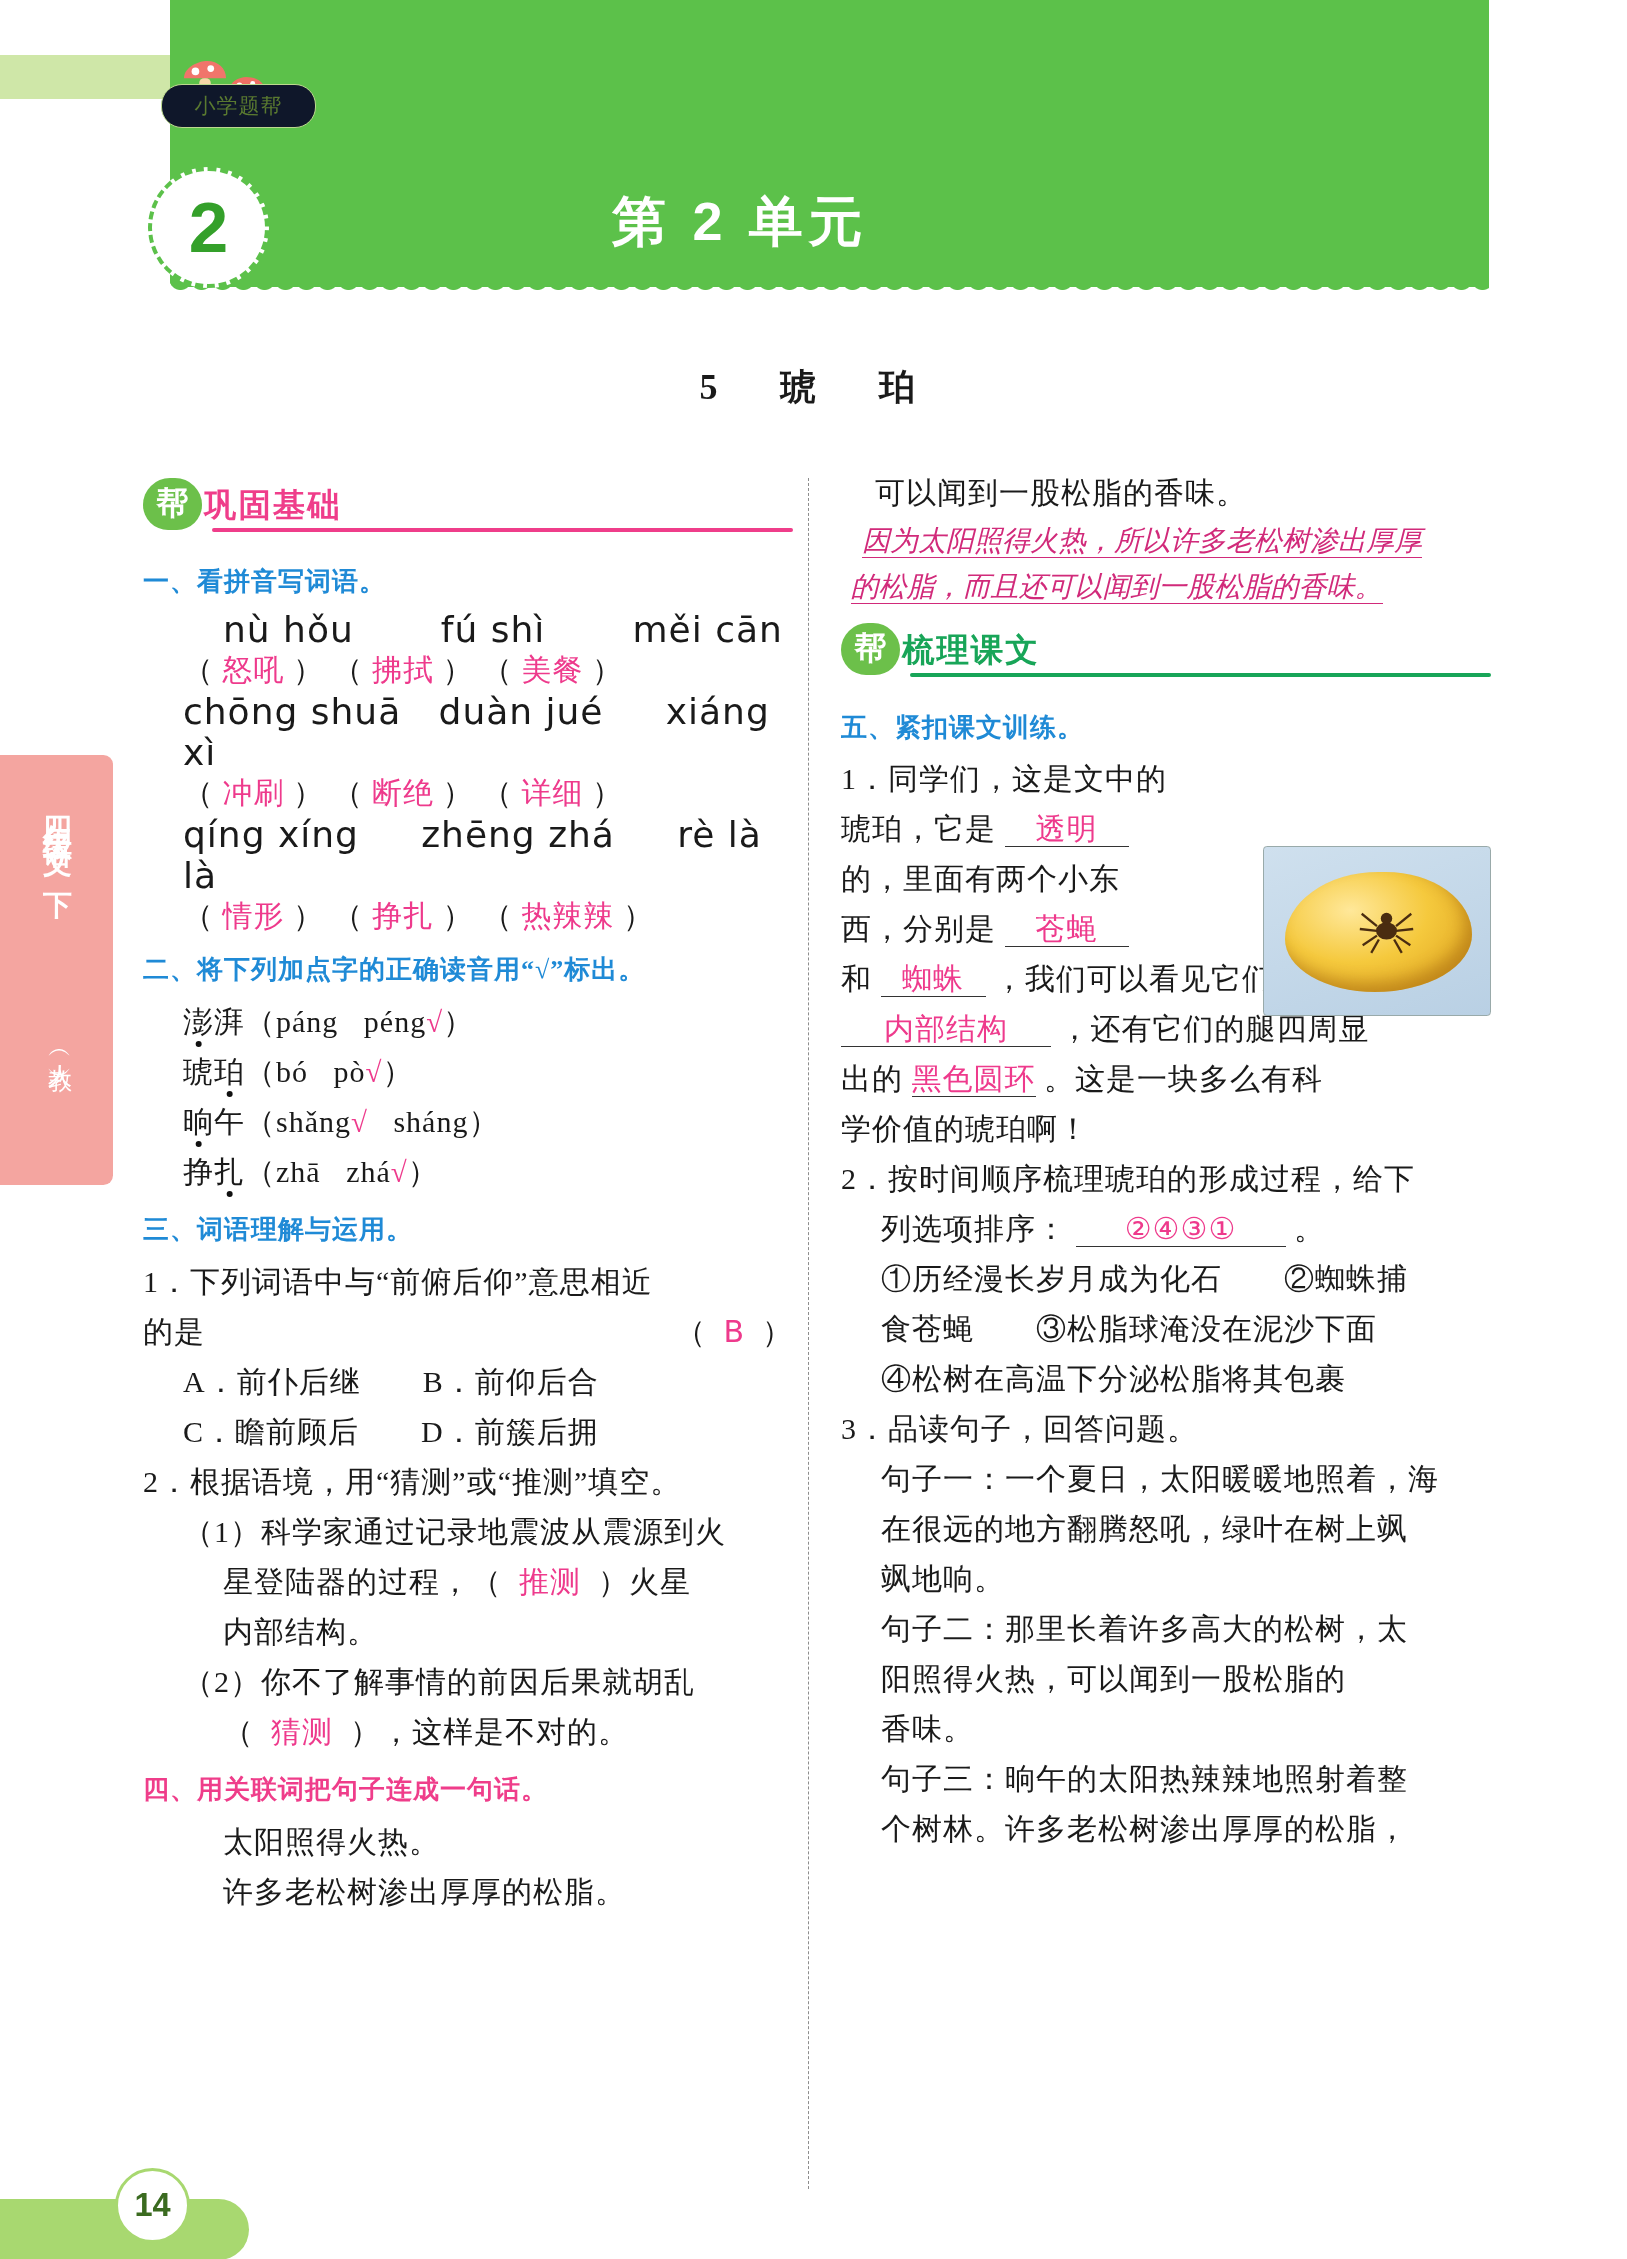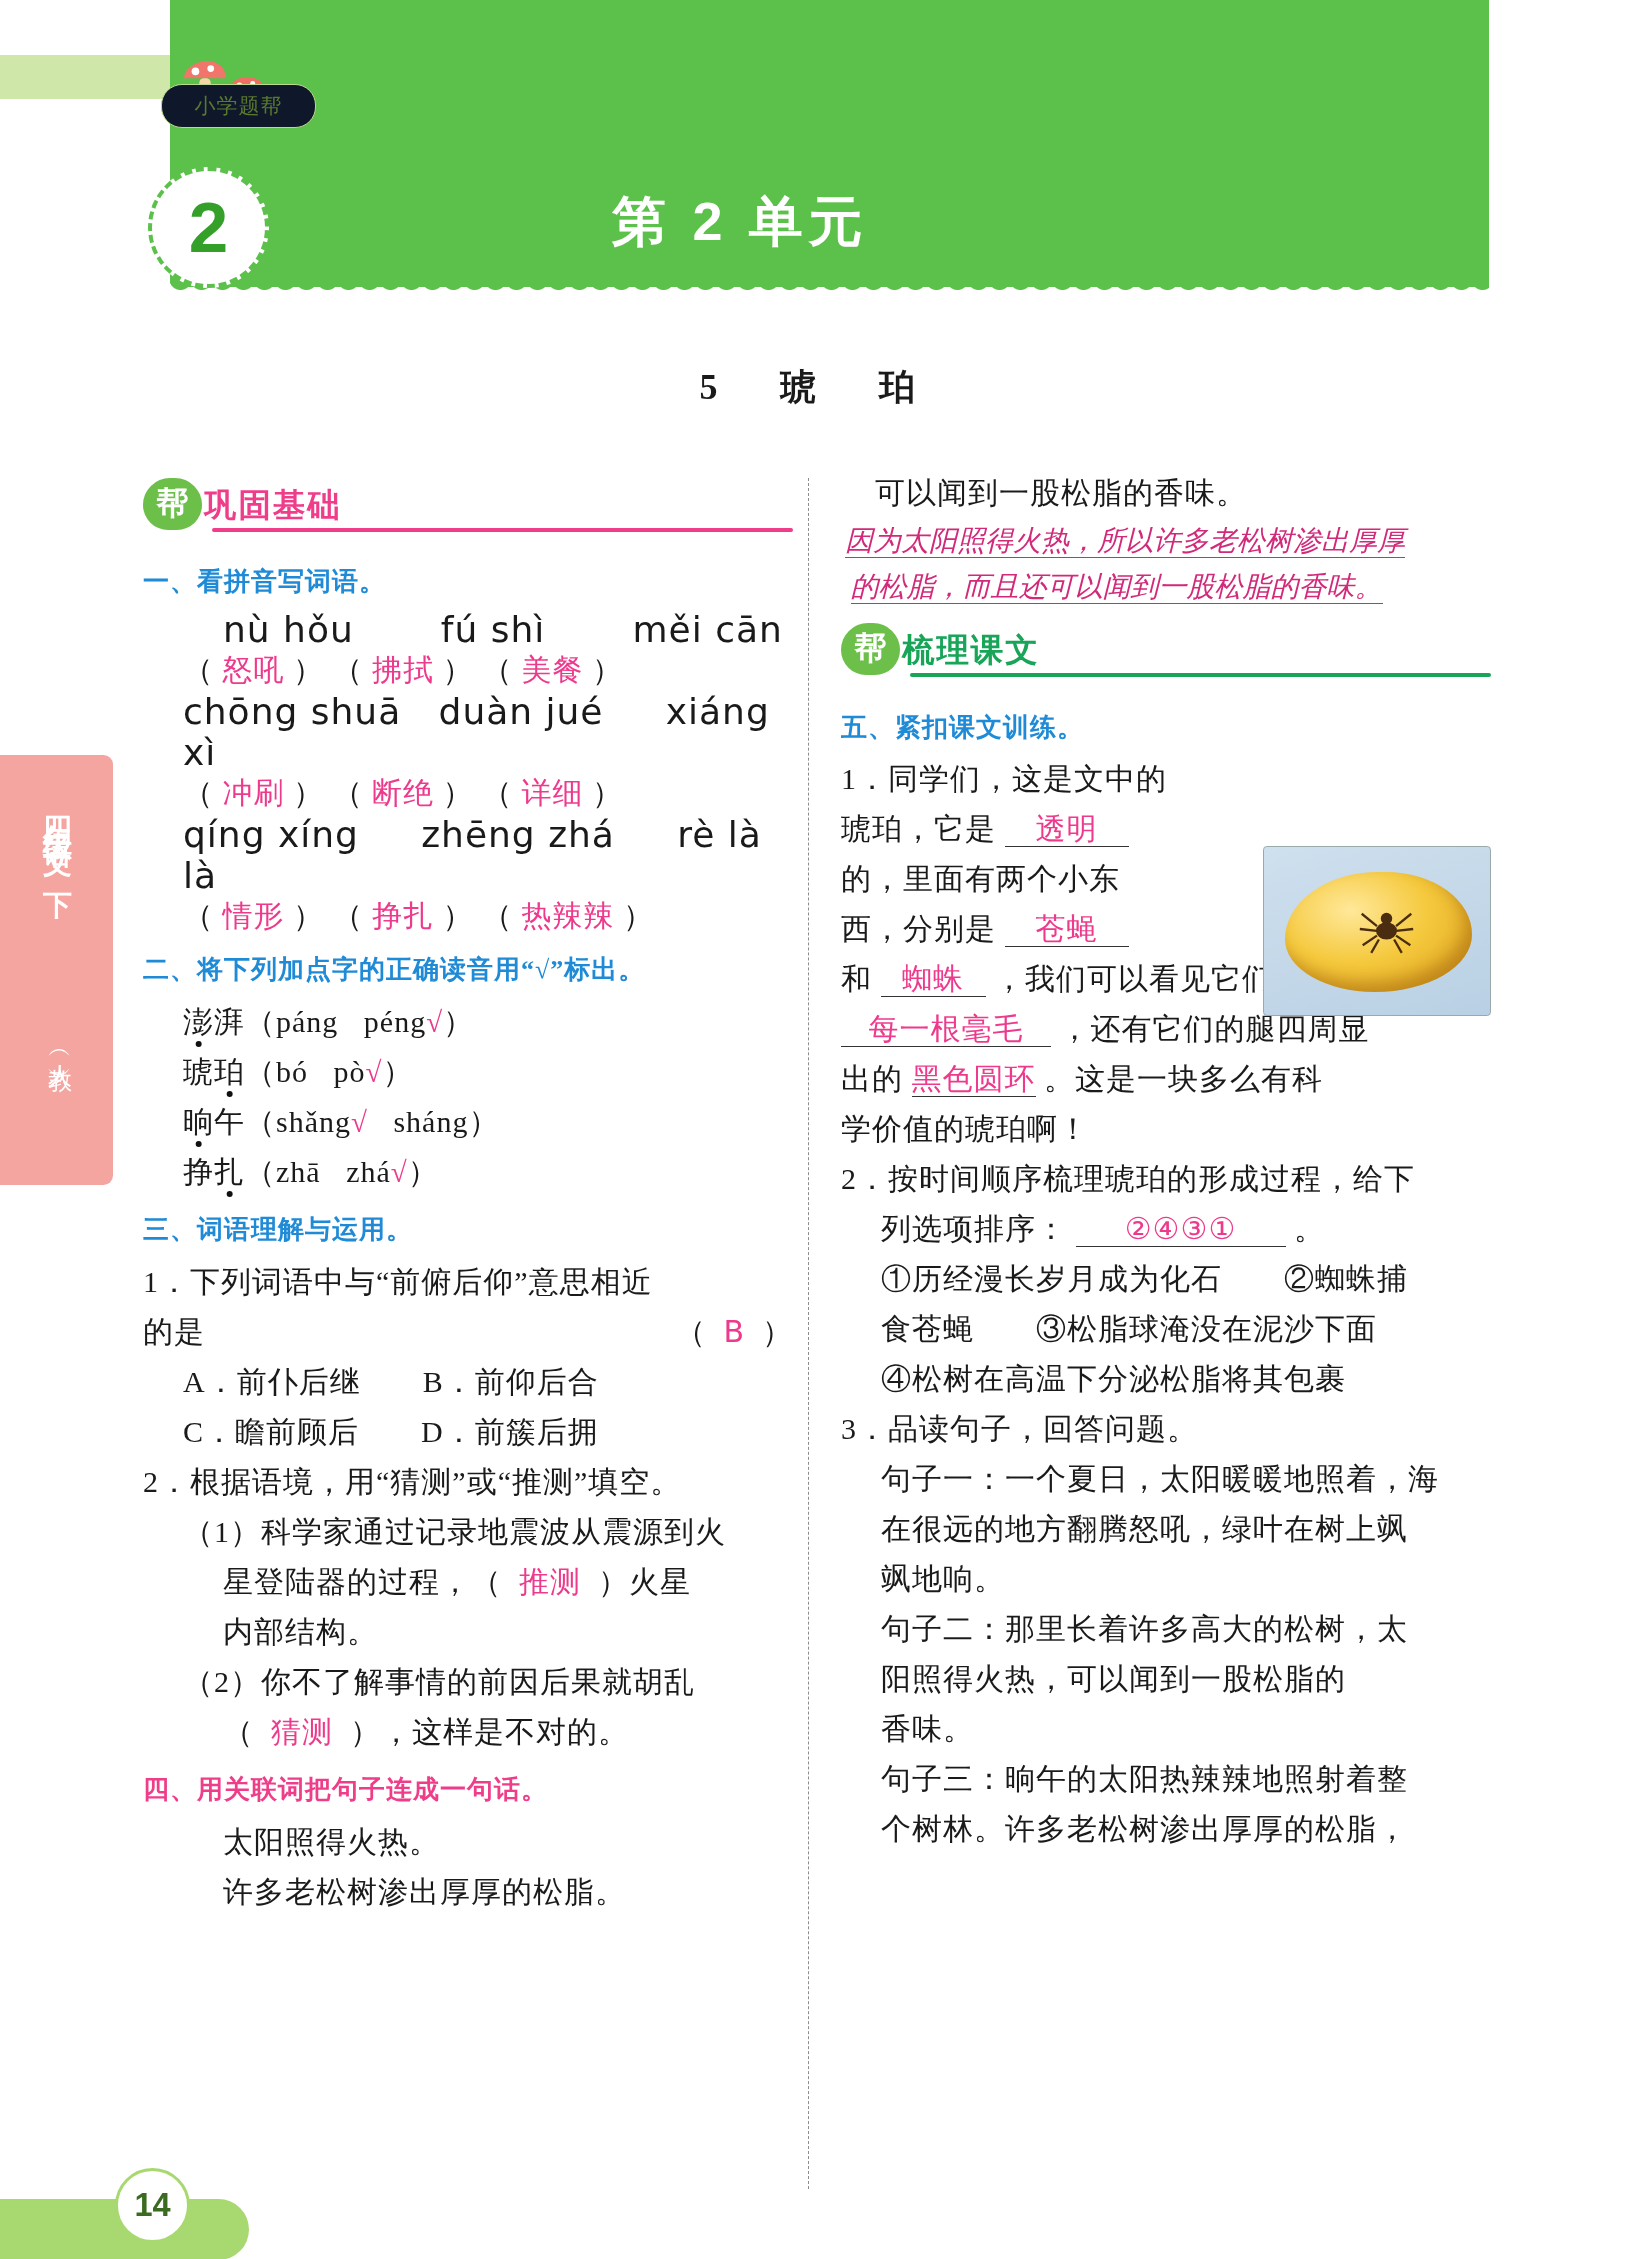--- a/index.html
+++ b/index.html
@@ -279,21 +279,21 @@
   </p>
 
   <div class="q-head pink">四、用关联词把句子连成一句话。</div>
   <p class="line indent2">太阳照得火热。</p>
   <p class="line indent2">许多老松树渗出厚厚的松脂。</p>
 </div>
 
 <div class="col-right">
 
   <p class="line" style="margin-left:34px;">可以闻到一股松脂的香味。</p>
-  <p class="hand" style="margin-left:4px;border-bottom:0;">
+  <p class="hand" style="margin-left:21px;border-bottom:0;">
     <span style="border-bottom:1.4px solid #d12a7a;">因为太阳照得火热，所以许多老松树渗出厚厚</span>
   </p>
   <p class="hand" style="margin-left:9.6px;">
     <span style="border-bottom:1.4px solid #d12a7a;">的松脂，而且还可以闻到一股松脂的香味。</span>
   </p>
 
   <div class="sec-head" style="margin-top:13.4px;">
     <div class="bang">帮</div>
     <div class="sec-title green">梳理课文</div>
     <div class="sec-rule green"></div>
@@ -329,21 +329,21 @@
     <p class="line" style="width:411px;">
       <span>西，分别是</span>
       <span class="blank">苍蝇</span>
     </p>
     <p class="line">
       <span>和</span>
       <span class="blank narrow">蜘蛛</span>
       <span>，我们可以看见它们身上的</span>
     </p>
     <p class="line">
-      <span class="blank wide">每一根毫毛</span>
+      <span class="blank wide">内部结构</span>
       <span>，还有它们的腿四周显</span>
     </p>
     <p class="line">
       <span>出的</span>
       <span class="blank">黑色圆环</span>
       <span>。这是一块多么有科</span>
     </p>
     <p class="line">学价值的琥珀啊！</p>
   </div>
 

